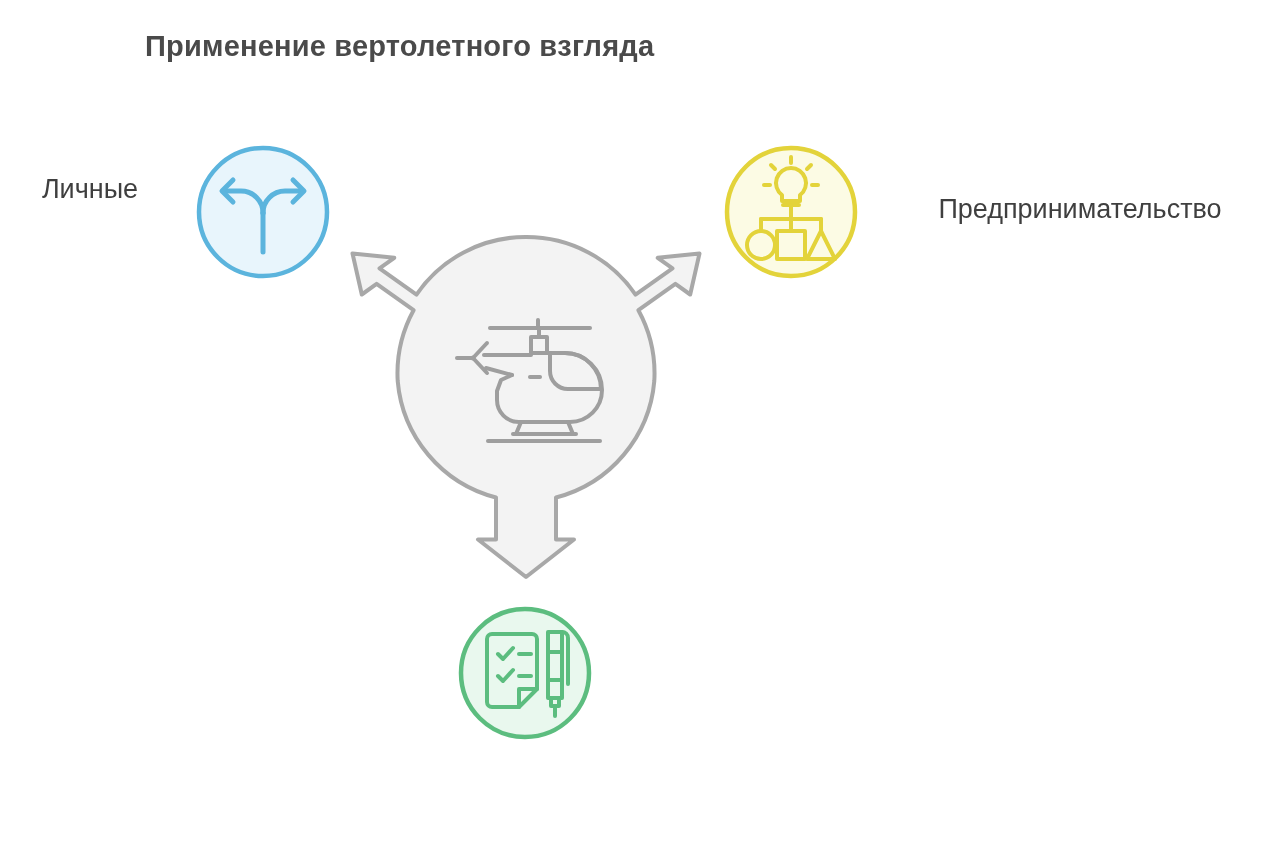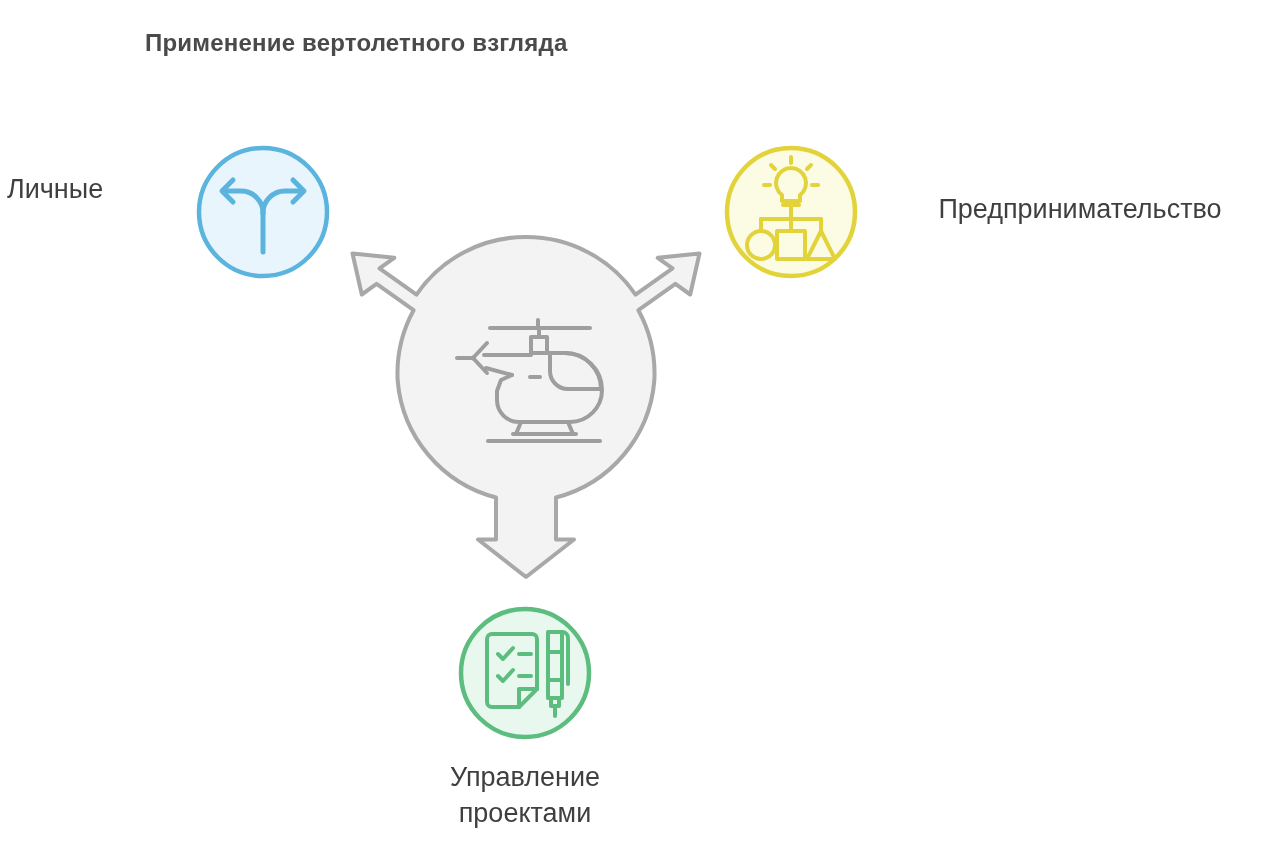--- a/index.html
+++ b/index.html
@@ -23,42 +23,41 @@
     width: 1286px;
     height: 858px;
   }
 
   
   .title {
     position: absolute;
     left: 145px;
     top: 29px;
     width: 1000px;
-    font-size: 24px;
+    font-size: 29px;
     font-weight: bold;
     color: #4a4a4a;
     letter-spacing: 0.2px;
     line-height: 1.2;
     white-space: nowrap;
   }
 
   
   .label {
     position: absolute;
     color: #3f3f3f;
     font-size: 27px;
     line-height: 1.32;
     font-weight: normal;
   }
   .label-personal {
     left: 0px;
     top: 172px;
     width: 180px;
-    text-align: left;
-    padding-left: 7px;
+    text-align: center;
   }
   .label-entrepreneurship {
     left: 880px;
     top: 192px;
     width: 400px;
     text-align: center;
     white-space: nowrap;
   }
   .label-projects {
     left: 345px;
@@ -254,18 +253,14 @@
     </g>
 
   </svg>
 
   <div class="label label-personal">
     <div>Личные</div>
   </div>
 
   <div class="label label-entrepreneurship">Предпринимательство</div>
 
-  <div class="label label-projects">
-    <div>Управление</div>
-    <div>проектами</div>
-  </div>
 
 </div>
 
 </body></html>

